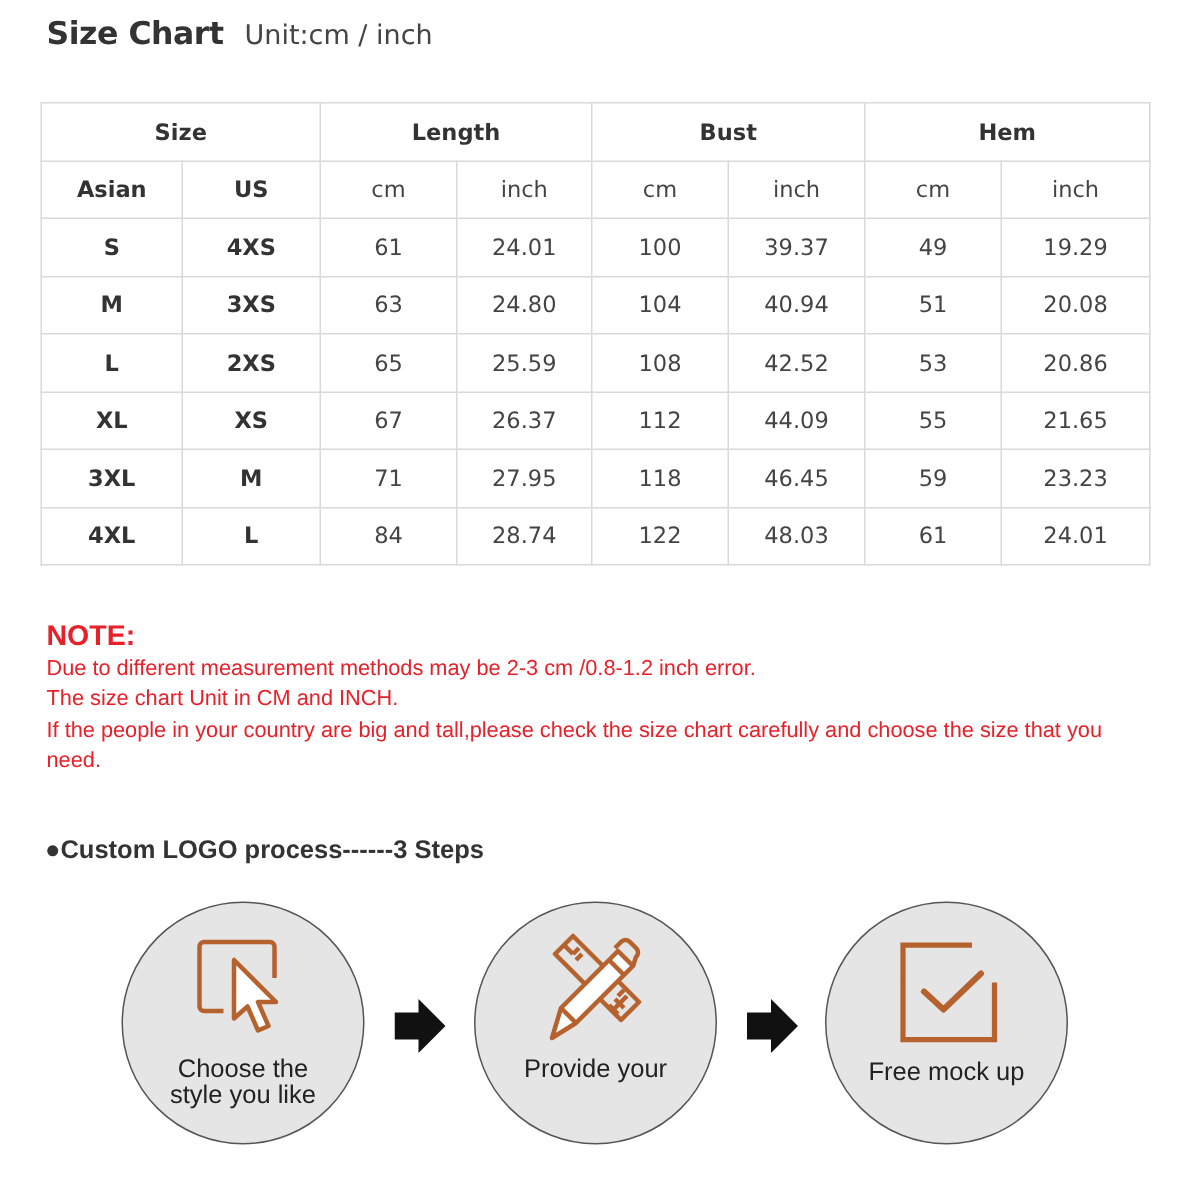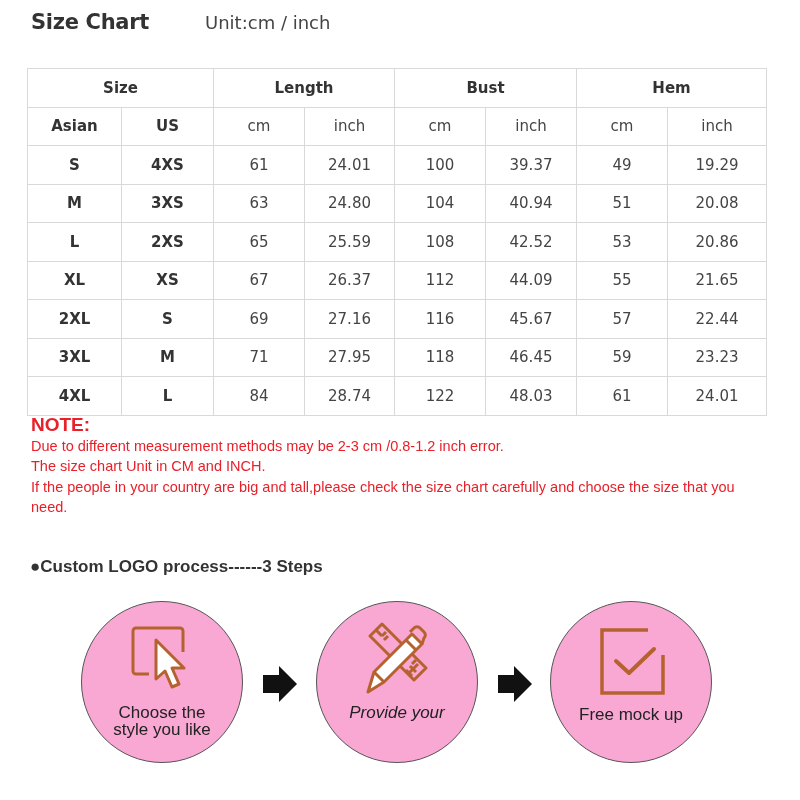--- a/index.html
+++ b/index.html
@@ -1,26 +1,26 @@
 <!DOCTYPE html>
 <html><head>
 <meta charset="utf-8">
 <style>
   html, body { margin: 0; padding: 0; background: #ffffff; }
   body { width: 800px; height: 800px; position: relative; overflow: hidden; font-family: "Liberation Sans", sans-serif; color: #333; }
-  .title-row { position: absolute; left: 31px; top: 10px; display: flex; align-items: baseline; gap: 42px; }
+  .title-row { position: absolute; left: 31px; top: 10px; display: flex; align-items: baseline; }
   .title { font-family: "DejaVu Sans", sans-serif; font-weight: bold; font-size: 21px; color: #333; letter-spacing: -0.3px; }
   .unit { font-family: "DejaVu Sans", sans-serif; font-size: 18px; color: #444; margin-left: 14px; }
   table.sc { position: absolute; left: 27px; top: 52px; border-collapse: collapse; width: 739px; table-layout: fixed; font-family: "DejaVu Sans", sans-serif; margin-top: 16px; }
   table.sc td { border: 1px solid #d9d9d9; text-align: center; height: 37.5px; padding: 0; font-size: 15px; color: #444; }
   table.sc td.b { font-weight: bold; color: #333; }
   .note { position: absolute; left: 31px; top: 415px; width: 740px; color: #e8202a; font-size: 14.5px; line-height: 20.5px; font-family: "Liberation Sans", sans-serif; }
   .note .nh { font-weight: bold; font-size: 19px; }
   .steps-title { position: absolute; left: 30px; top: 557px; font-size: 17px; font-weight: bold; color: #333; font-family: "Liberation Sans", sans-serif; }
-  .circle { position: absolute; width: 160px; height: 160px; border: 1.3px solid #555; border-radius: 50%; background: #f9a8d4; }
+  .circle { position: absolute; width: 160px; height: 160px; border: 1.3px solid #555; border-radius: 50%; background: #e5e5e5; }
   .circle .icon { position: absolute; left: 50%; top: 22px; transform: translateX(-50%); }
   .circle .lbl { position: absolute; left: 0; right: 0; text-align: center; font-size: 17px; line-height: 17px; color: #222; font-family: "Liberation Sans", sans-serif; }
   .arrow { position: absolute; }
 </style>
 </head>
 <body>
 
 <div class="title-row">
   <span class="title">Size Chart</span>
   <span class="unit">Unit:cm / inch</span>
@@ -88,30 +88,20 @@
     <td class="b">XL</td>
         <td class="b">XS</td>
         <td>67</td>
         <td>26.37</td>
         <td>112</td>
         <td>44.09</td>
         <td>55</td>
         <td>21.65</td>
   </tr>
   <tr>
-    <td class="b">2XL</td>
-        <td class="b">S</td>
-        <td>69</td>
-        <td>27.16</td>
-        <td>116</td>
-        <td>45.67</td>
-        <td>57</td>
-        <td>22.44</td>
-  </tr>
-  <tr>
     <td class="b">3XL</td>
         <td class="b">M</td>
         <td>71</td>
         <td>27.95</td>
         <td>118</td>
         <td>46.45</td>
         <td>59</td>
         <td>23.23</td>
   </tr>
   <tr>
@@ -159,21 +149,21 @@
   <span class="icon" style="top:20px;">
     <svg width="74" height="74" viewBox="0 0 74 74">
       <g fill="none" stroke="#b5622e" stroke-width="3" stroke-linejoin="round">
         <path d="M10 14 L22 2 L66 46 L54 58 Z"></path>
         <path d="M16 8 L22 14 M22 14 L26 10 M24 18 L28 14 M50 44 L56 50 M46 48 L52 54 M52 42 L56 38 M48 52 L58 42"></path>
         <path d="M8 70 L14 50 L52 12 L62 22 L24 60 Z" fill="#fff"></path>
         <path d="M14 50 L24 60 M46 18 L56 28 M50 10 L54 6 a4 4 0 0 1 6 0 L64 10 a4 4 0 0 1 0 6 L62 22"></path>
       </g>
     </svg>
   </span>
-  <div class="lbl" style="top:102px;font-style:italic;">
+  <div class="lbl" style="top:102px;">
     <div>Provide your</div>
   </div>
 </div>
 
 <div class="arrow" style="left:498px; top:666px;">
   <svg width="34" height="36" viewBox="0 0 34 36">
       <path d="M0 9 H16 V0 L34 18 L16 36 V27 H0 Z" fill="#111"></path>
     </svg>
 </div>
 

